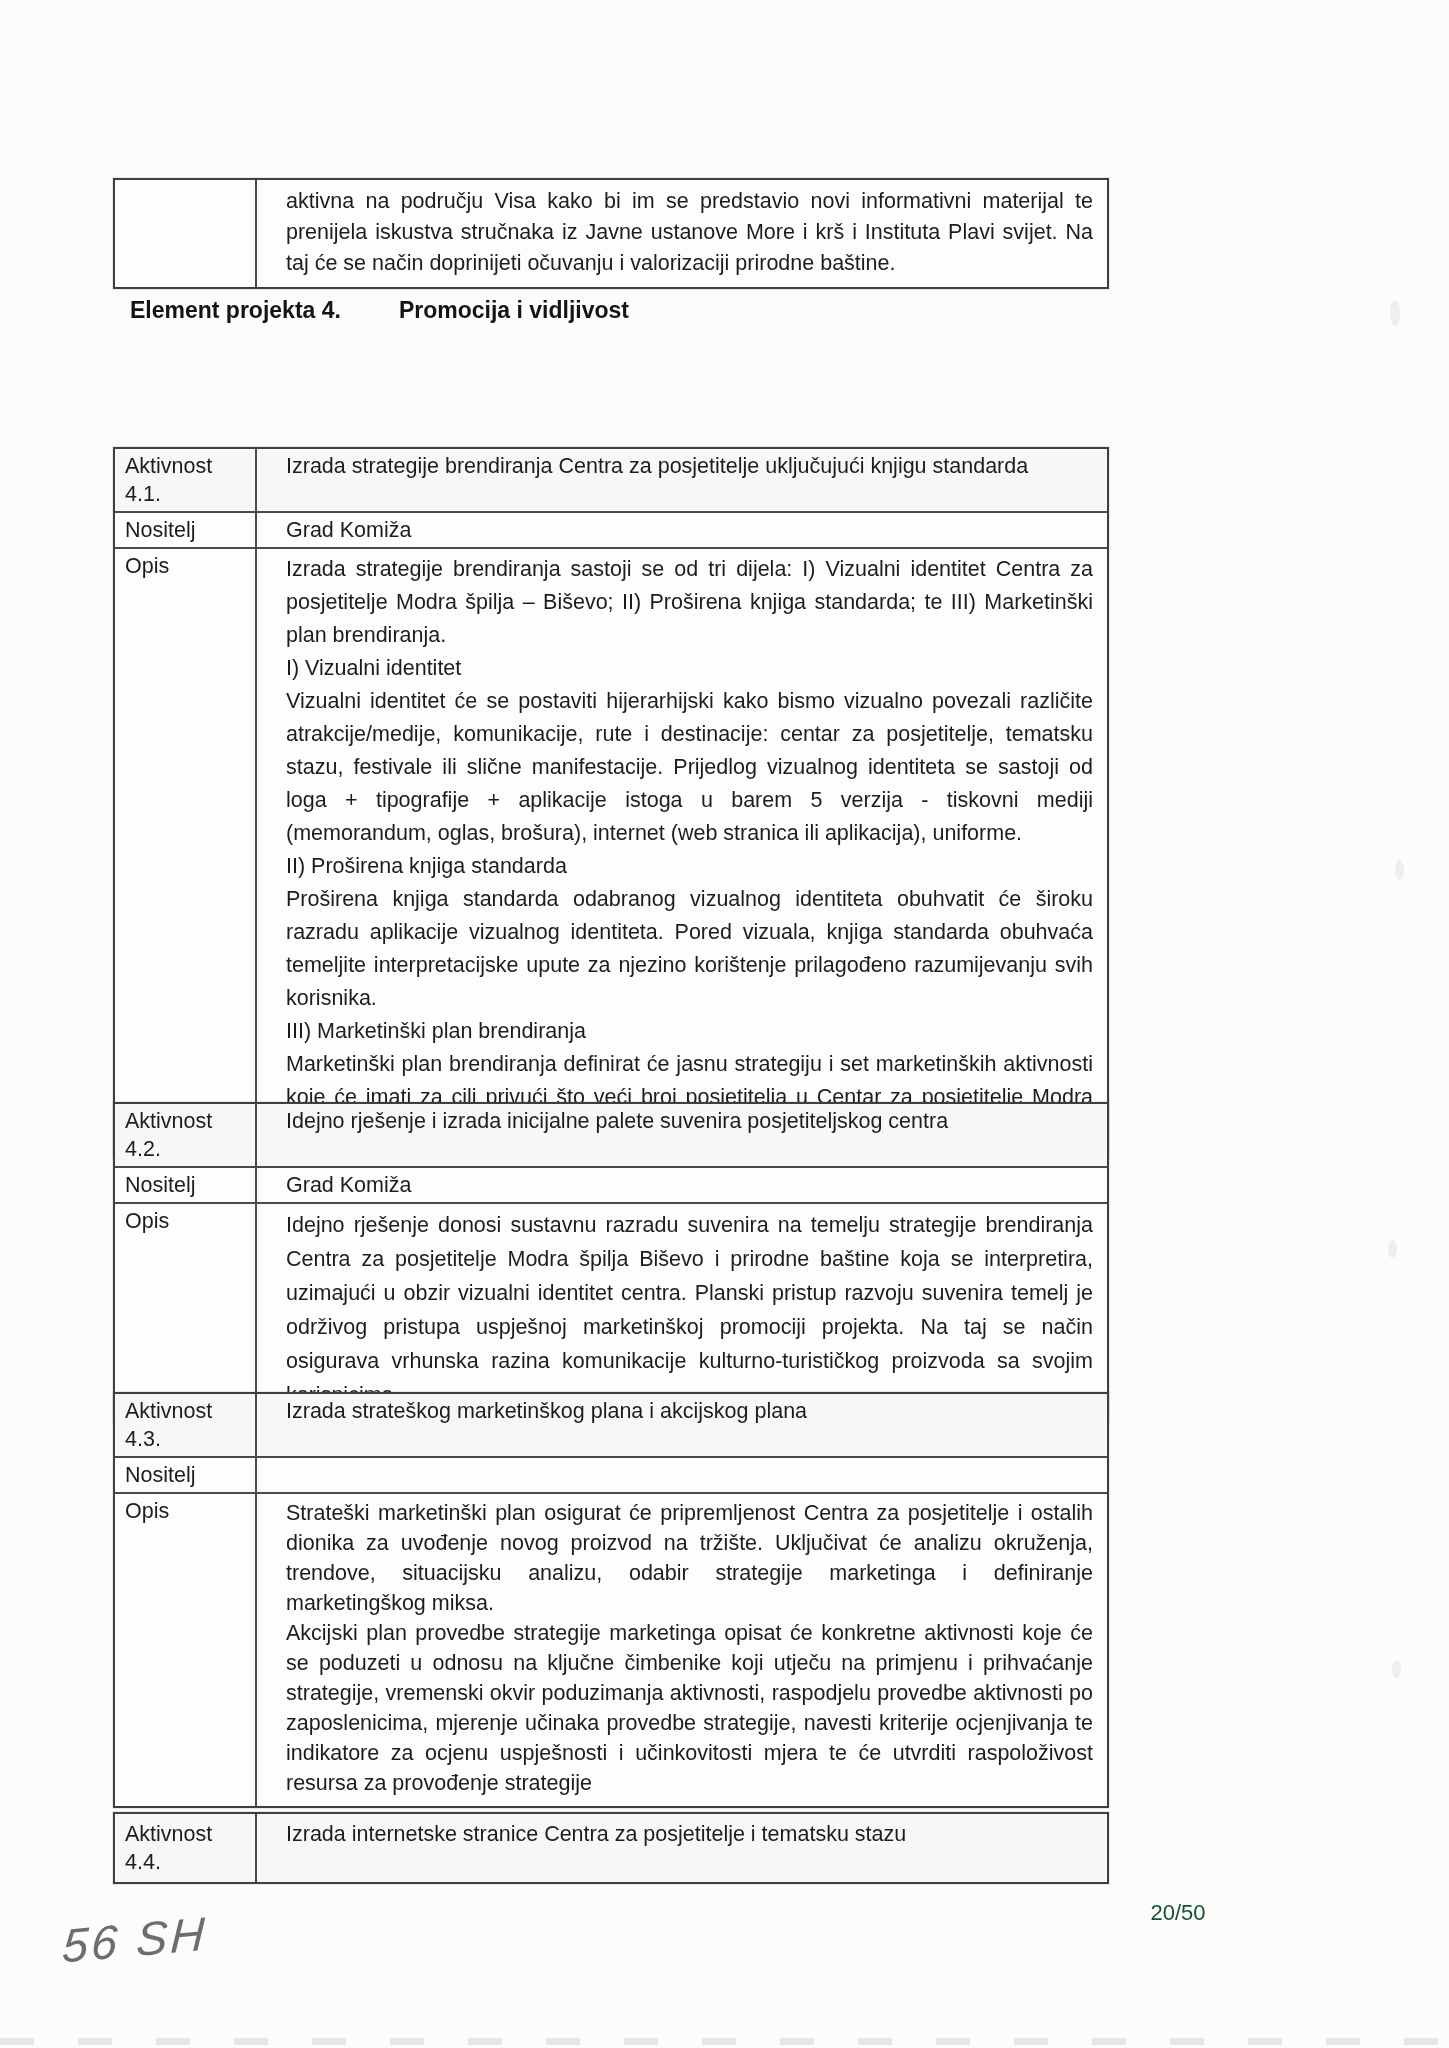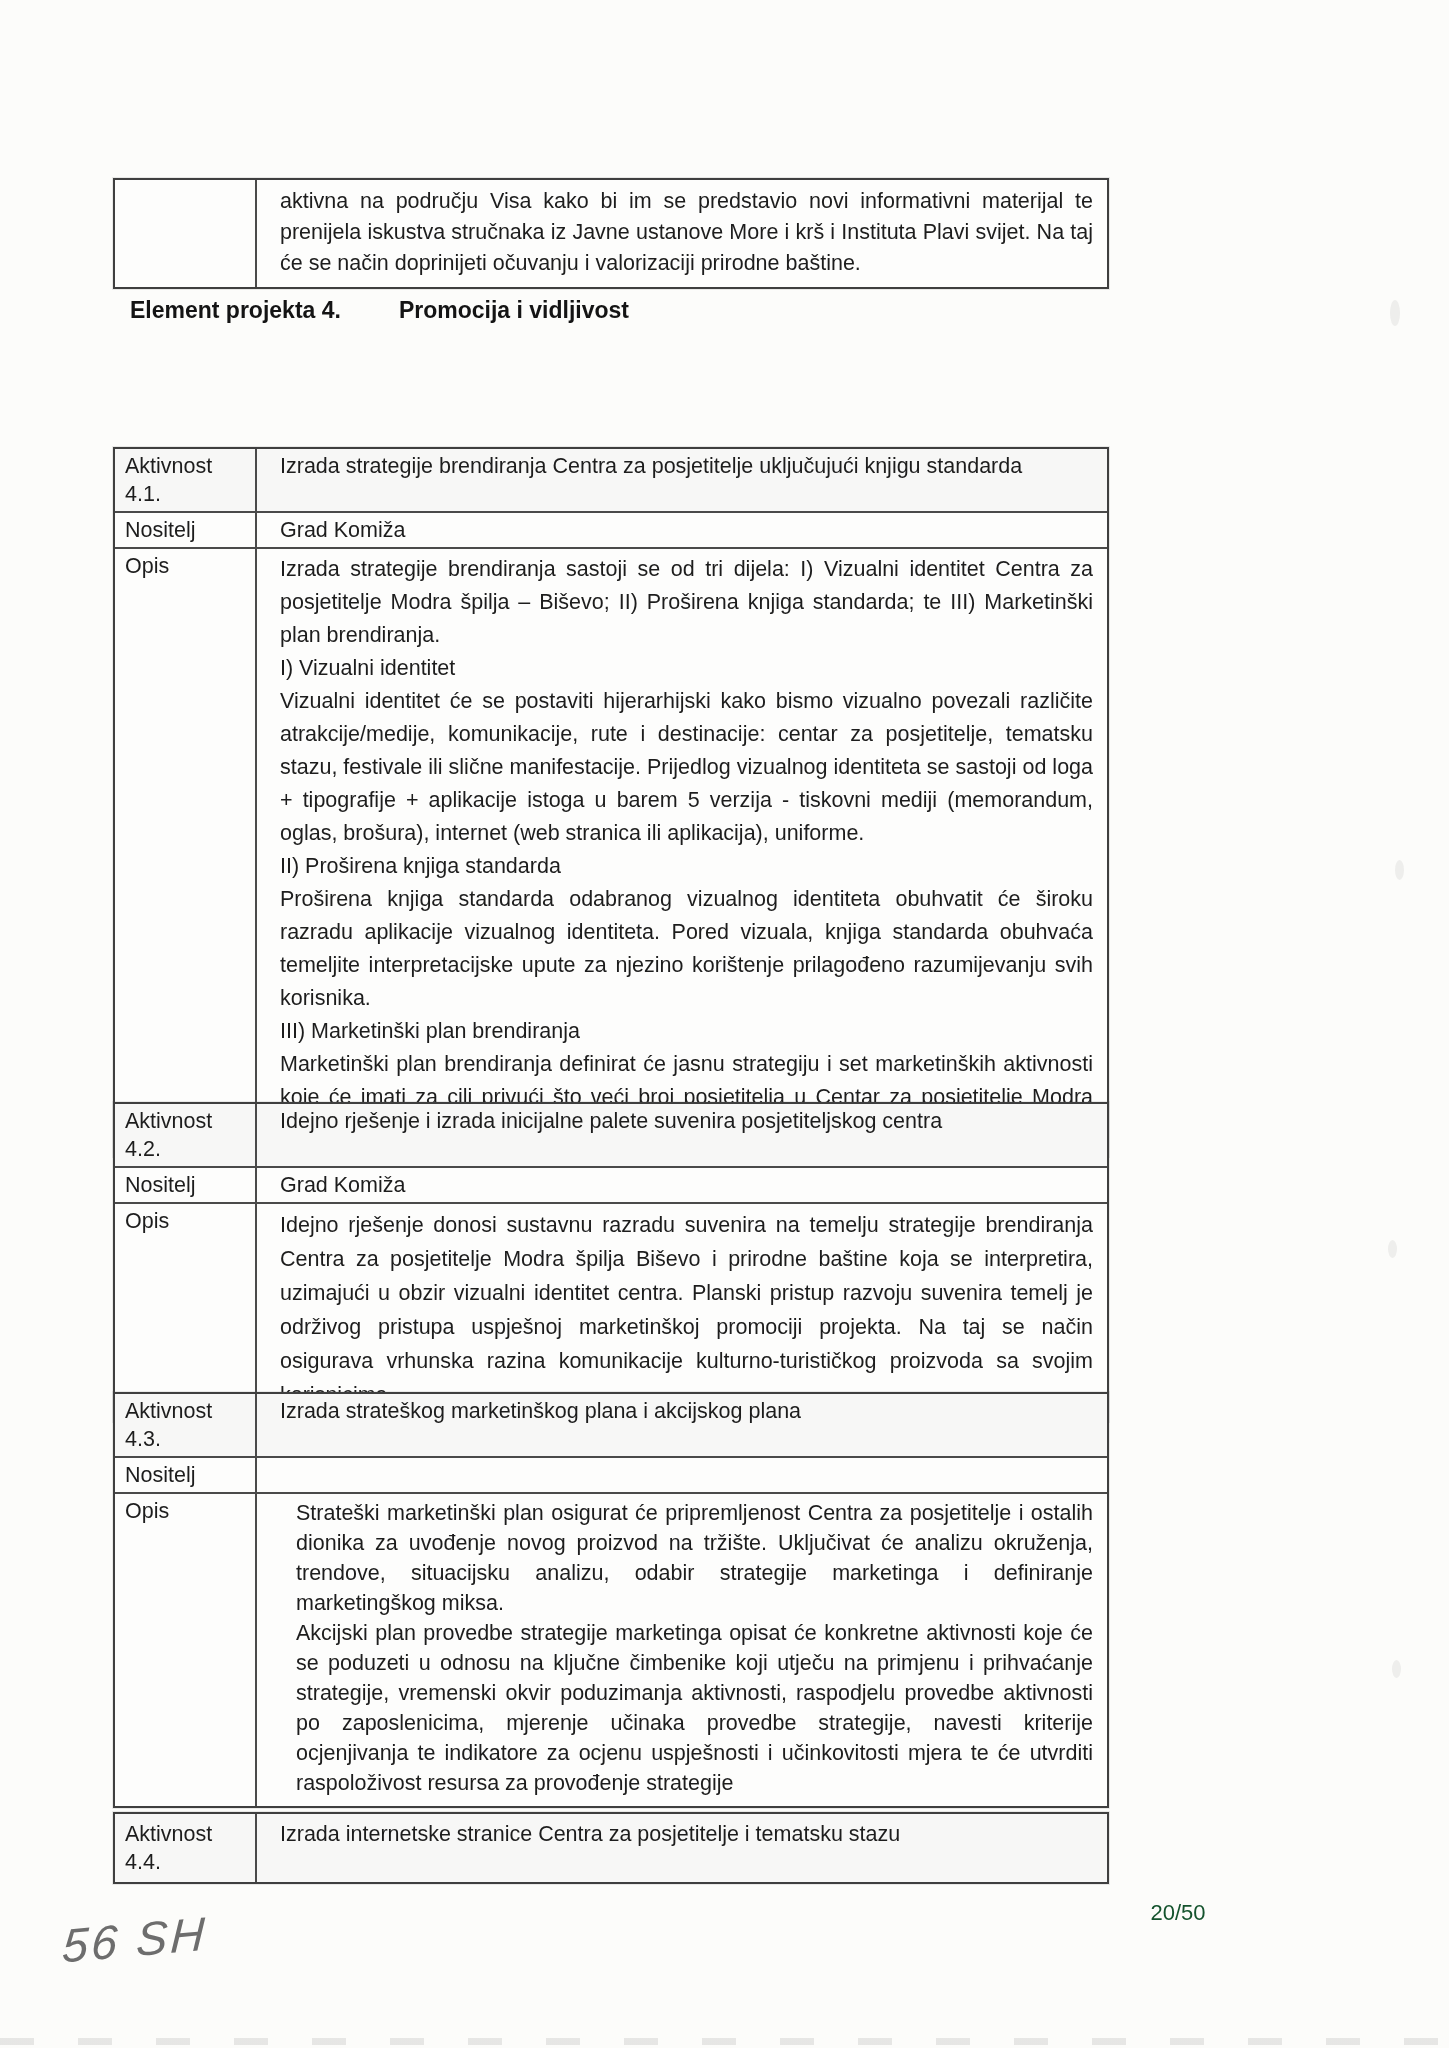--- a/index.html
+++ b/index.html
@@ -23,33 +23,33 @@
   .t-row:first-child { border-top:none; }
   .t-label {
     flex:0 0 142px;
     border-right:2px solid #4a4a4a;
     padding:3px 10px 3px 10px;
     box-sizing:border-box;
     font-size:21.5px; line-height:28px;
   }
   .t-content {
     flex:1;
-    padding:3px 14px 3px 23px;
+    padding:3px 14px 3px 29px;
     box-sizing:border-box;
     font-size:21.5px; line-height:28px;
   }
   .first-row { background:rgba(60,60,60,0.03); }
   .opis-text {
     white-space:pre-line;
     text-align:justify;
     padding-top:4px; padding-bottom:8px;
   }
   .lh33 .opis-text { line-height:33px; }
   .lh34 .opis-text { line-height:34px; }
-  .lh30 .opis-text { line-height:30px;margin-left:16px; }
+  .lh30 .opis-text { line-height:30px; }
   .cont-text { line-height:31px; padding-top:6px; padding-bottom:8px; text-align:justify; }
   .section-heading {
     position:absolute; left:130px; top:297px;
     font-size:23px; font-weight:bold; color:#141414;
   }
   .section-heading .sec-title { margin-left:58px; }
   .page-number {
     position:absolute; left:1128px; top:1900px;
     width:100px; text-align:center;
     font-size:22px; color:#14532d;

